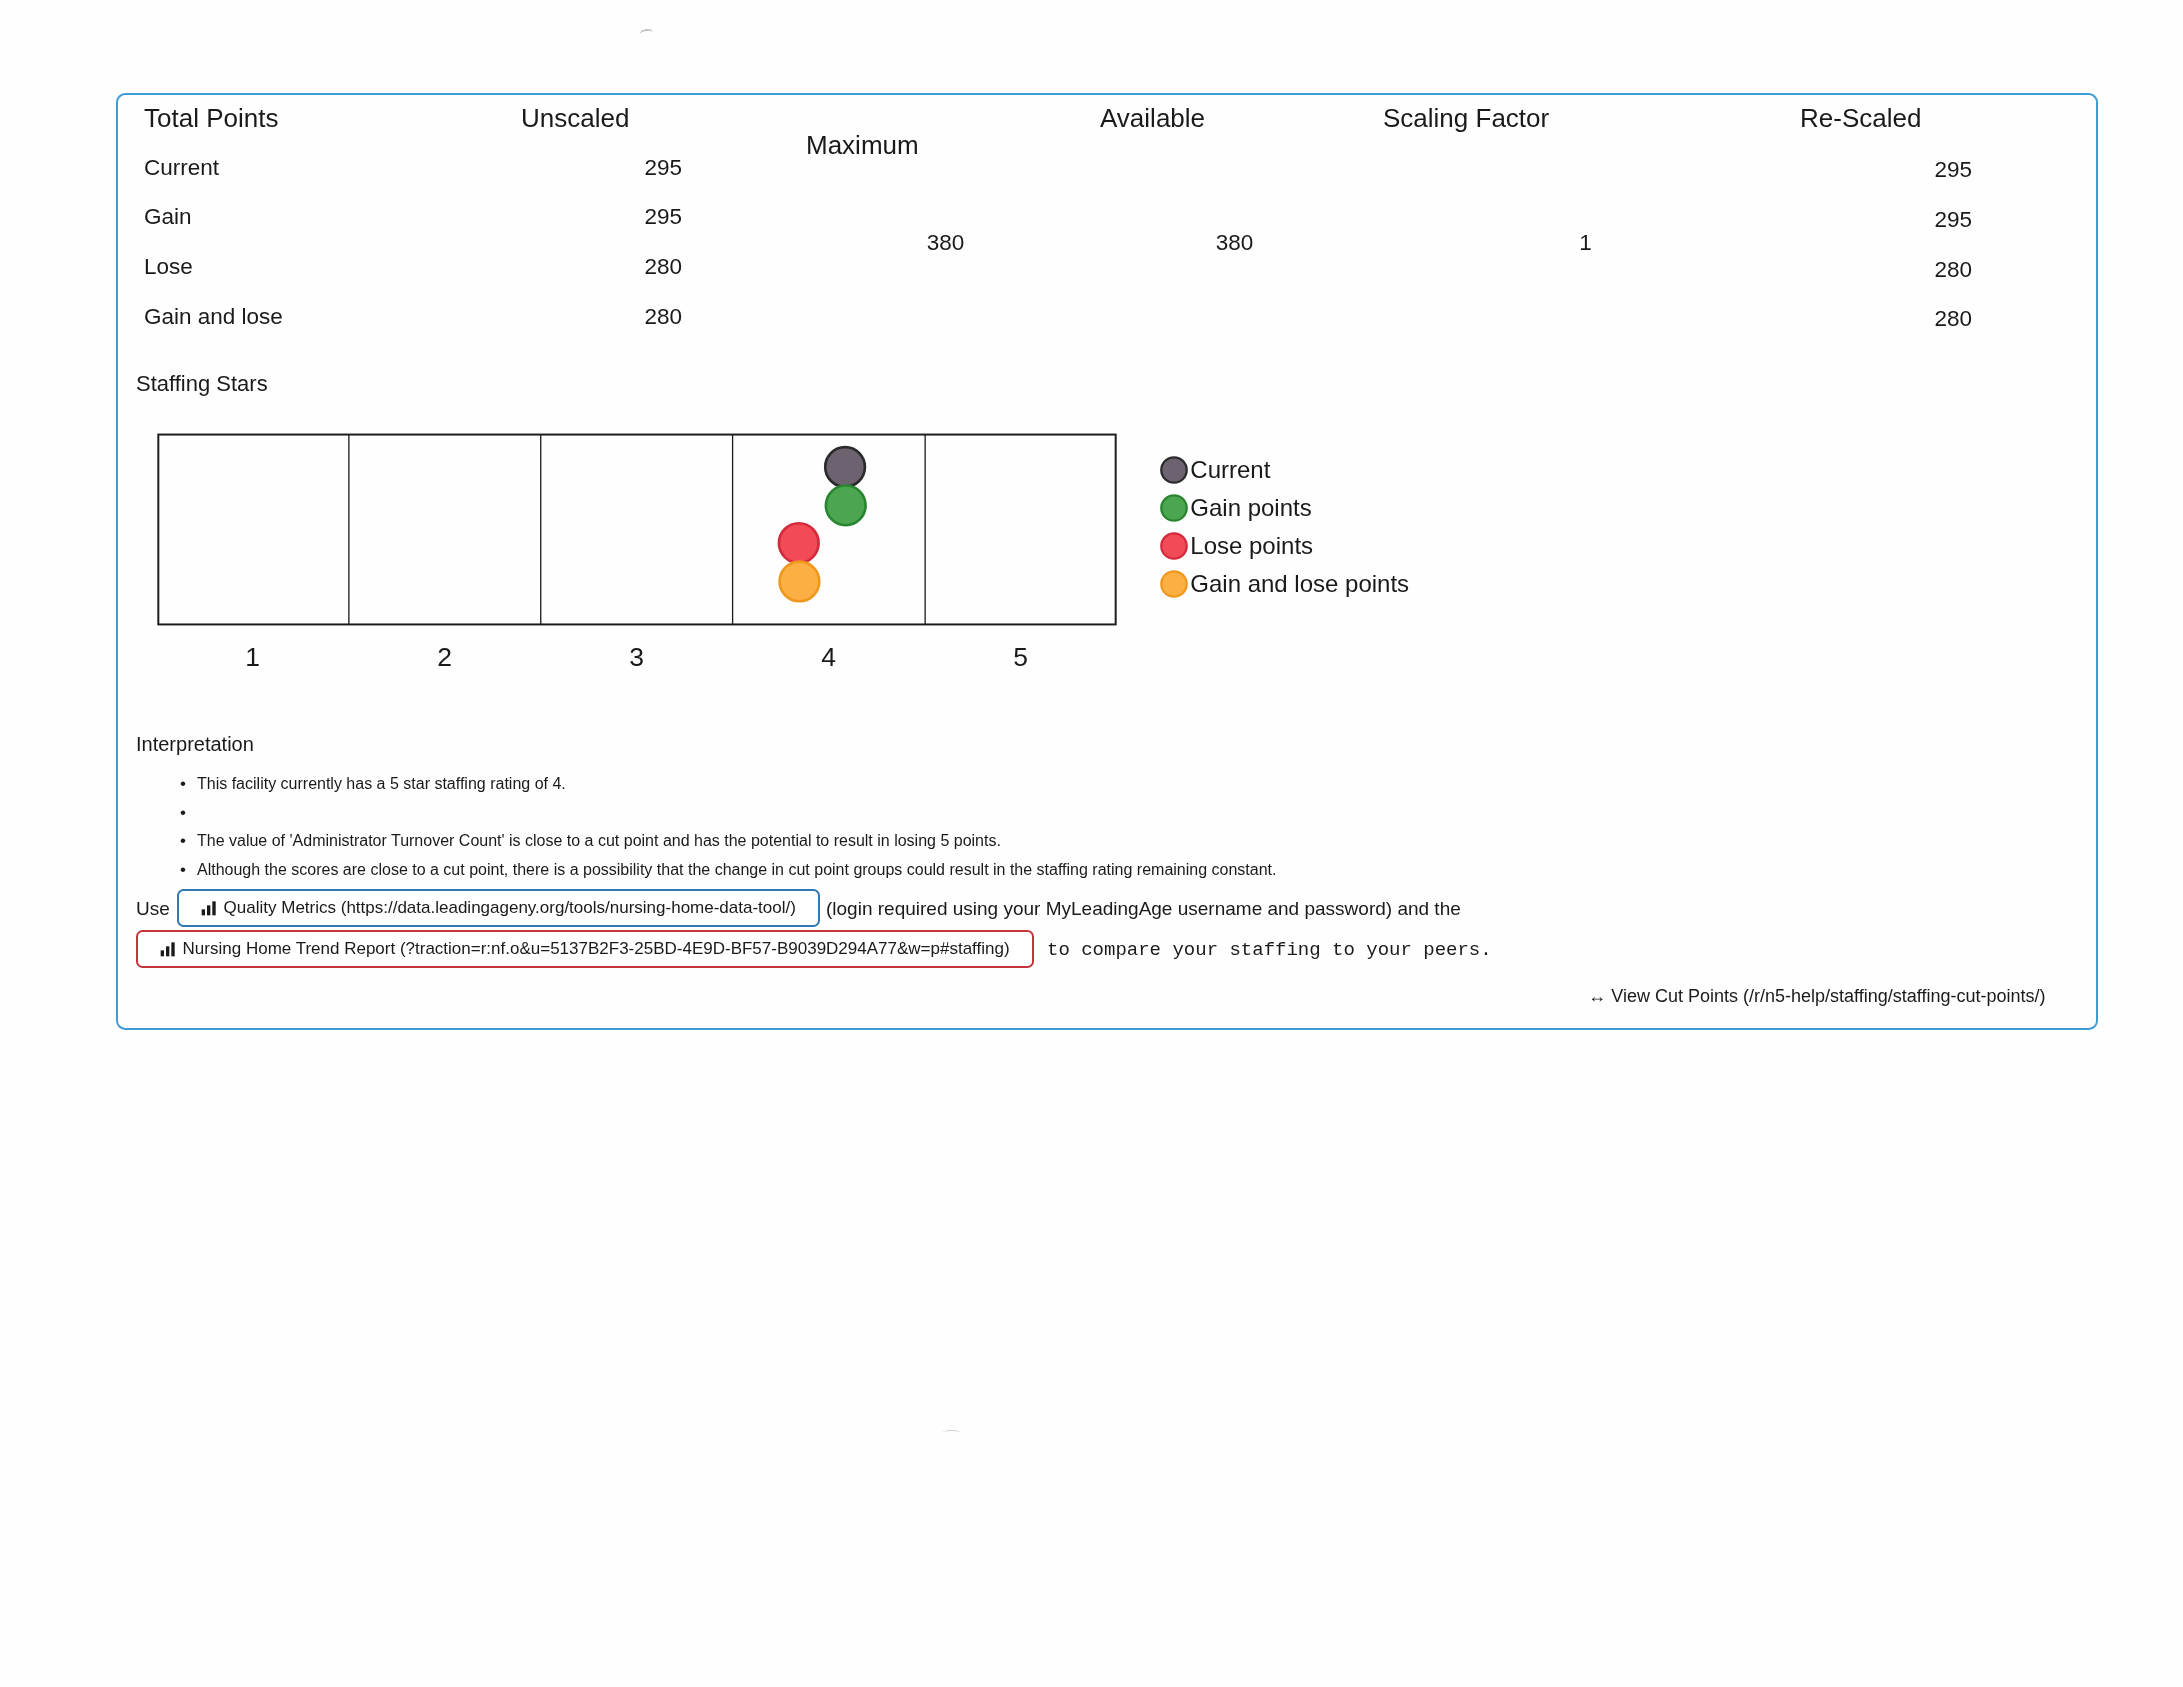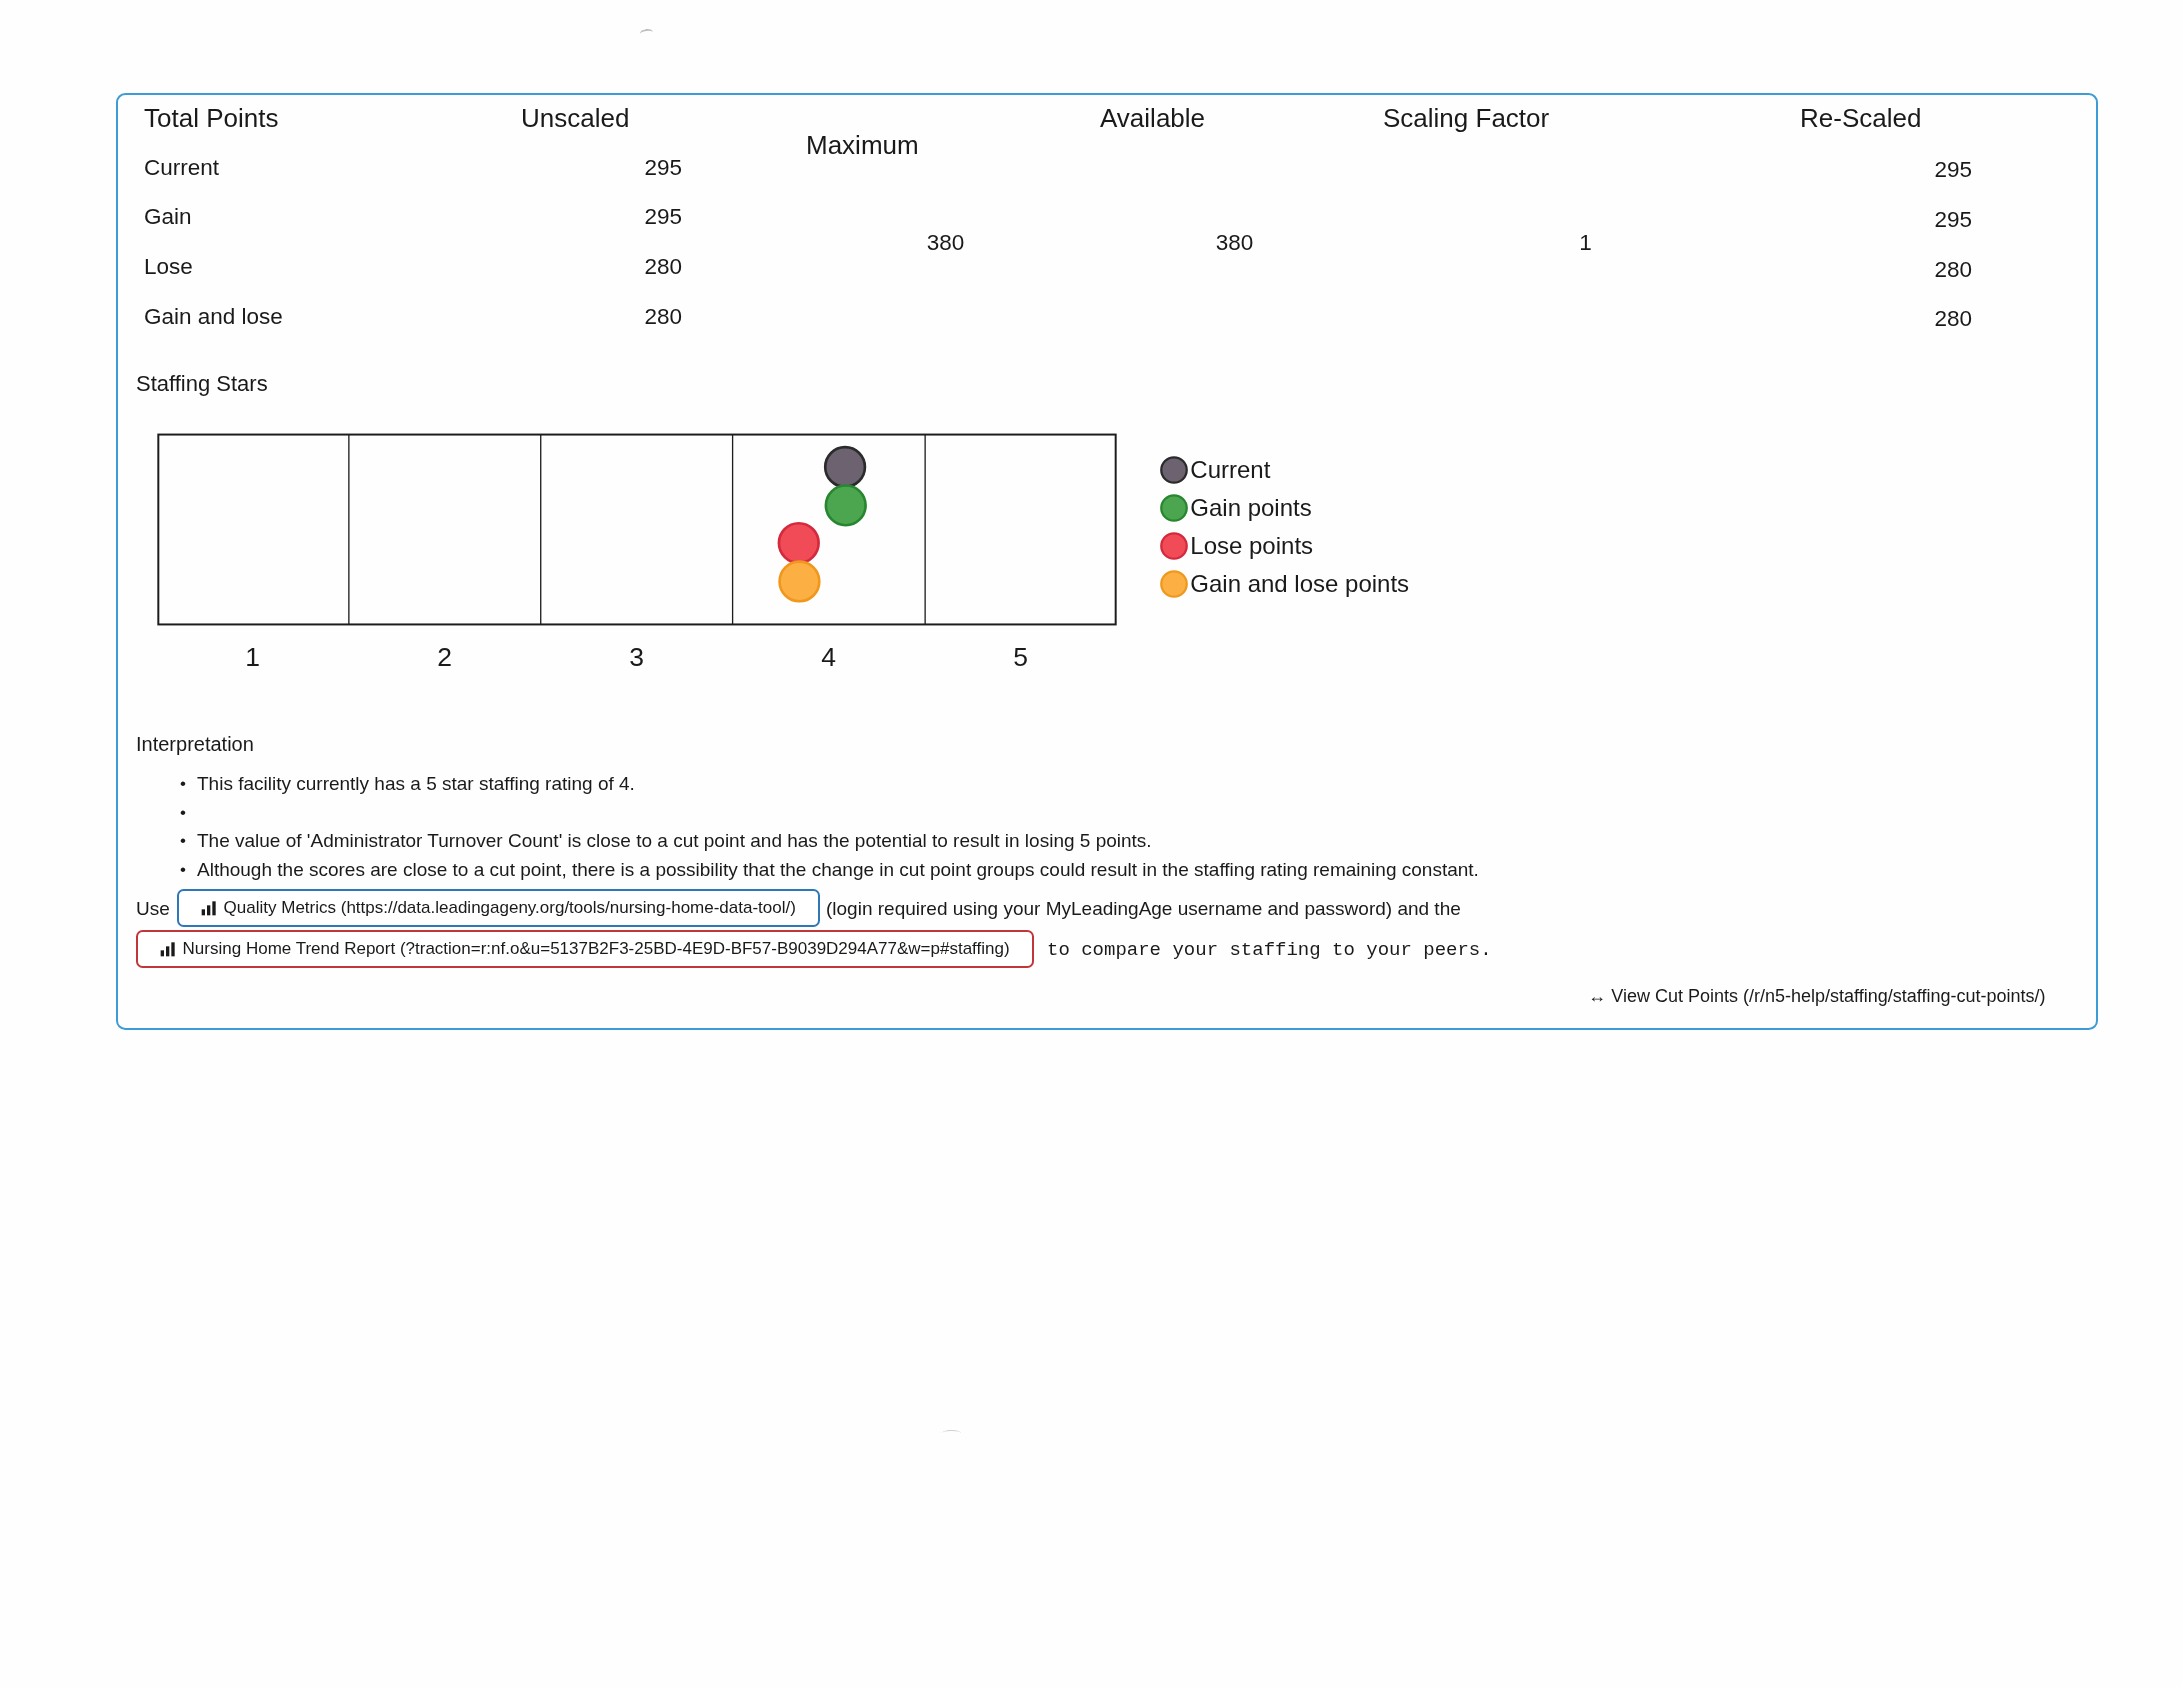--- a/index.html
+++ b/index.html
@@ -18,21 +18,21 @@
   .span-num{width:99px;text-align:center;}
   .section-title{font-size:22px;line-height:29px;}
   .axis-label{font-size:26.5px;line-height:30px;text-align:center;width:79px;}
   .legend{position:absolute;left:1159px;top:455px;}
   .legend-item{display:flex;align-items:center;height:30px;margin-bottom:8px;}
   .legend-item span.lbl{font-size:24px;line-height:30px;margin-left:1.3px;}
   .interp-title{font-size:20px;line-height:24px;}
   .bullets{position:absolute;left:169px;top:773px;}
   .bullet-row{display:flex;align-items:flex-start;margin-bottom:6.6px;}
   .bullet-row .bdot{width:28px;text-align:center;font-size:17px;line-height:22px;flex:0 0 28px;}
-  .bullet-row .btxt{font-size:19px;line-height:22px;white-space:nowrap;}
+  .bullet-row .btxt{font-size:16px;line-height:22px;white-space:nowrap;}
   .plain-29{font-size:19px;line-height:22.5px;}
   .link-box{
     position:absolute;height:38px;display:inline-flex;align-items:center;gap:6.6px;
     padding:0 22px;border-radius:6.6px;background:#fff;box-sizing:border-box;cursor:pointer;
   }
   .link-box .lk-label{font-size:17px;line-height:20px;white-space:nowrap;}
   .qm-box{border:2px solid var(--link_quality_border,#2e78b8);}
   .tr-box{border:2px solid var(--link_trend_border,#c2363b);}
   .view-link{left:1588px;top:986px;width:493px;text-align:left;font-size:18px;line-height:21px;cursor:pointer;}
   .view-link .arrow{margin-right:5.3px;}

